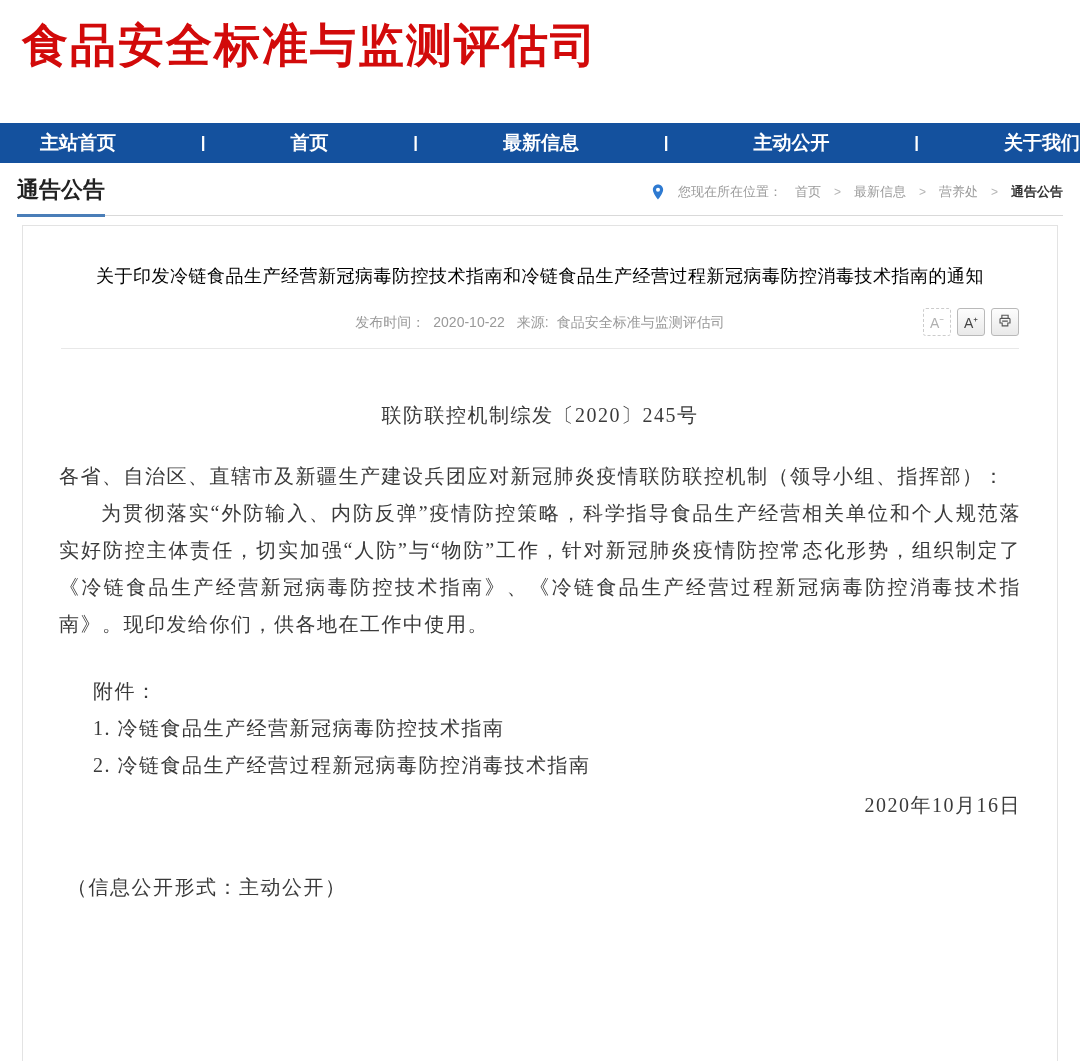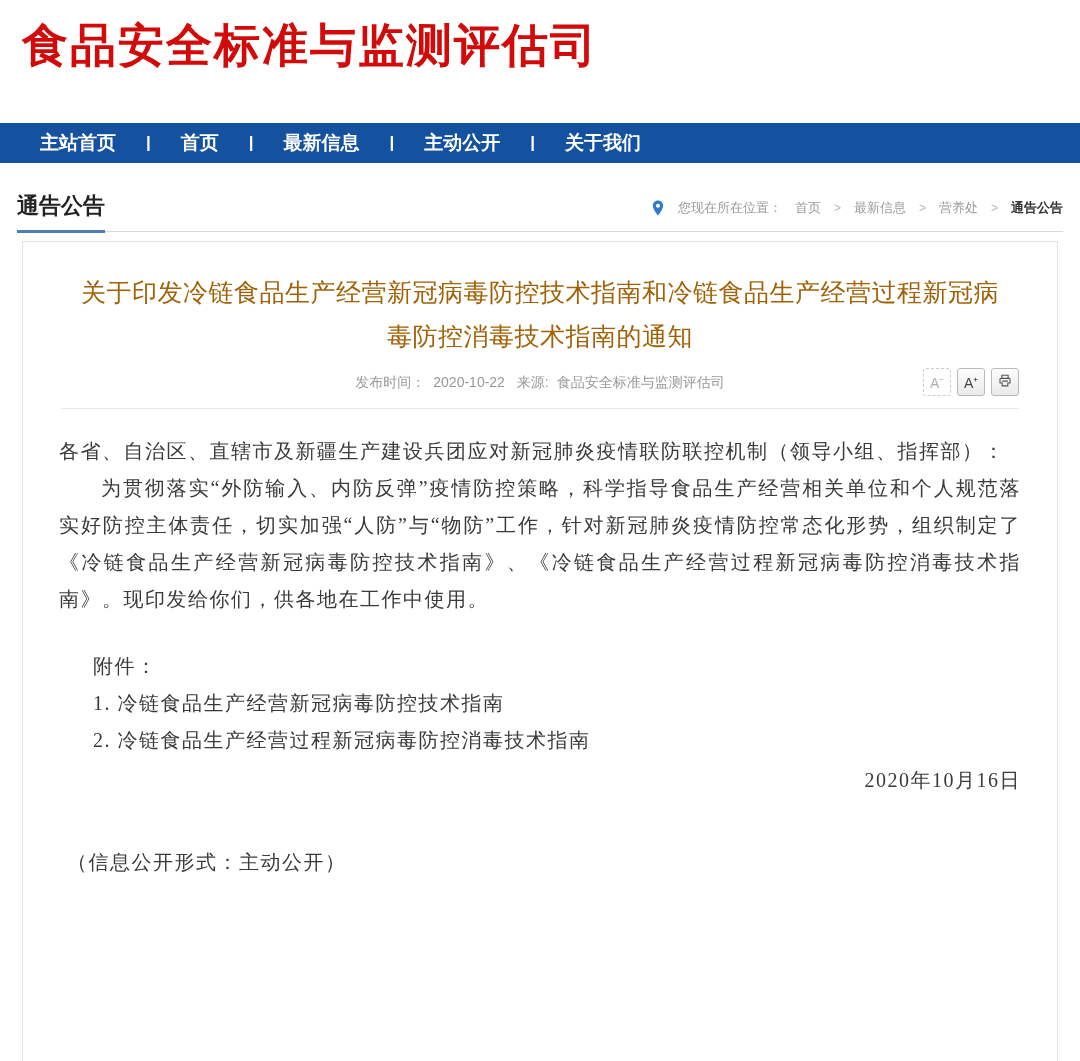--- a/index.html
+++ b/index.html
@@ -22,35 +22,36 @@
   }
 
   
   .main-nav {
     height: 40px;
     background: #14519e;
     display: flex;
     align-items: center;
     padding-left: 40px;
     column-gap: 30px;
+    justify-content: space-between;
   }
   .nav-item {
     color: #ffffff;
     font-size: 19px;
     font-weight: bold;
     text-decoration: none;
     cursor: pointer;
     white-space: nowrap;
   }
   .nav-sep { color: #ffffff; font-size: 17px; font-weight: bold; }
 
   
   .section-bar {
     margin: 0 17px;
-    padding-top: 28px;
+    padding-top: 12px;
     display: flex;
     justify-content: space-between;
     align-items: flex-end;
     border-bottom: 1px solid #d9d9d9;
   }
   .section-title {
     display: inline-block;
     font-size: 22px;
     font-weight: bold;
     color: #222222;
@@ -74,22 +75,22 @@
   
   .content-box {
     margin: 9px 22px 0 22px;
     border: 1px solid #e3e3e3;
     height: 840px;            
     padding: 0 36px;
   }
   .article-title {
     margin: 28px 10px 10px 10px;
     text-align: center;
-    color: #a16207;
-    font-size: 25px;
+    color: #000000;
+    font-size: 18px;
     font-weight: normal;
     line-height: 44px;
     letter-spacing: 0.5px;
   }
   .meta-row {
     position: relative;
     text-align: center;
     color: #999999;
     font-size: 14px;
     padding: 6px 0 16px 0;
@@ -179,20 +180,21 @@
               <path fill="none" stroke="#555" stroke-width="1.8" d="M7 8V3.5h10V8M5.5 8.5h13a1.5 1.5 0 0 1 1.5 1.5v6h-3.5v4.5h-9V16H4v-6a1.5 1.5 0 0 1 1.5-1.5zM7.5 13h9"></path>
             </svg>
         </span>
       </button>
     </div>
   </div>
 
   <hr class="meta-divider">
 
   <div class="article-body">
+    <p class="doc-number">联防联控机制综发〔2020〕245号</p>
     <p class="salutation">各省、自治区、直辖市及新疆生产建设兵团应对新冠肺炎疫情联防联控机制（领导小组、指挥部）：</p>
     <p class="body-paragraph">为贯彻落实“外防输入、内防反弹”疫情防控策略，科学指导食品生产经营相关单位和个人规范落实好防控主体责任，切实加强“人防”与“物防”工作，针对新冠肺炎疫情防控常态化形势，组织制定了《冷链食品生产经营新冠病毒防控技术指南》、《冷链食品生产经营过程新冠病毒防控消毒技术指南》。现印发给你们，供各地在工作中使用。</p>
 
     <div class="attach-block">
       <p>附件：</p>
       <p>1. 冷链食品生产经营新冠病毒防控技术指南</p>
       <p>2. 冷链食品生产经营过程新冠病毒防控消毒技术指南</p>
     </div>
 
     <p class="sign-date">2020年10月16日</p>

